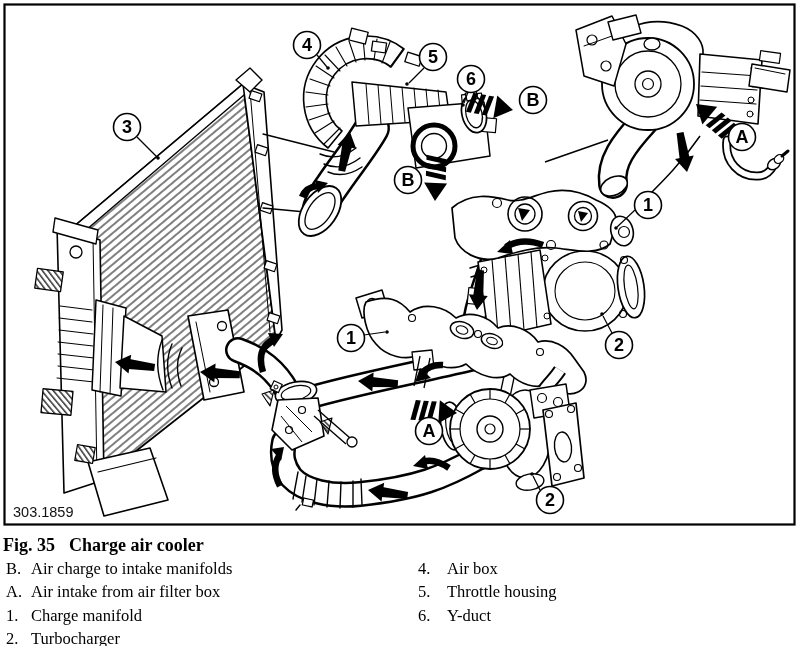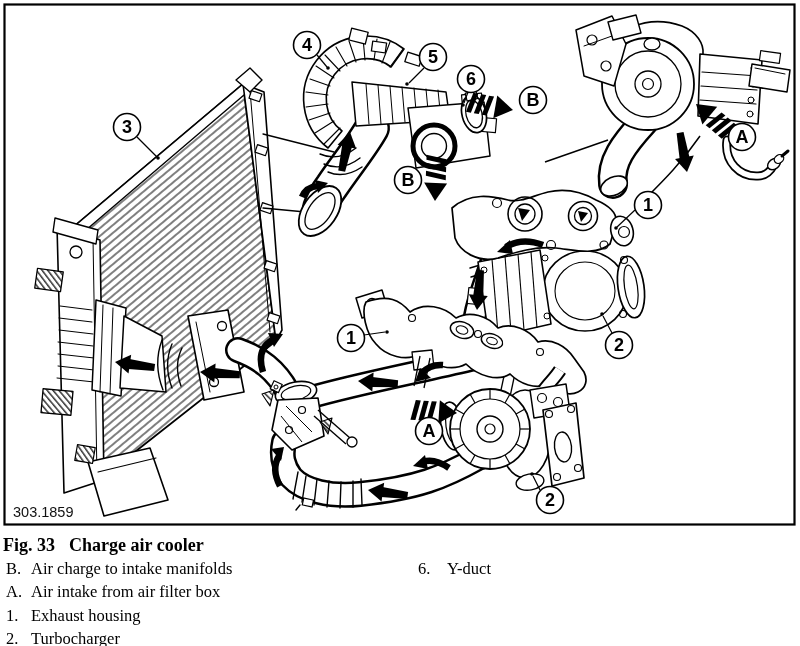--- a/index.html
+++ b/index.html
@@ -411,37 +411,43 @@
     <g>
       <circle cx="408" cy="180" r="13.5" fill="#fff" stroke="#000" stroke-width="1.6"></circle>
       <text x="408" y="186">B</text>
     </g>
   </g>
 
   <text x="13" y="517" font-family="Liberation Sans, sans-serif" font-size="14.5" fill="#111">303.1859</text>
 </svg>
 
 <div class="caption">
-  <span>Fig. 33</span><span class="title">Charge air cooler</span>
+  <span>Fig. 35</span><span class="title">Charge air cooler</span>
 </div>
 
 <div class="legend-col left">
   <div class="lrow">
     <span class="lkey">B.</span><span>Air charge to intake manifolds</span>
   </div>
   <div class="lrow">
     <span class="lkey">A.</span><span>Air intake from air filter box</span>
   </div>
   <div class="lrow">
-    <span class="lkey">1.</span><span>Exhaust housing</span>
+    <span class="lkey">1.</span><span>Charge manifold</span>
   </div>
   <div class="lrow">
     <span class="lkey">2.</span><span>Turbocharger</span>
   </div>
 </div>
 
 <div class="legend-col right">
   <div class="lrow">
+    <span class="lkey">4.</span><span>Air box</span>
+  </div>
+  <div class="lrow">
+    <span class="lkey">5.</span><span>Throttle housing</span>
+  </div>
+  <div class="lrow">
     <span class="lkey">6.</span><span>Y-duct</span>
   </div>
 </div>
 
 </div>
 
 </body></html>

